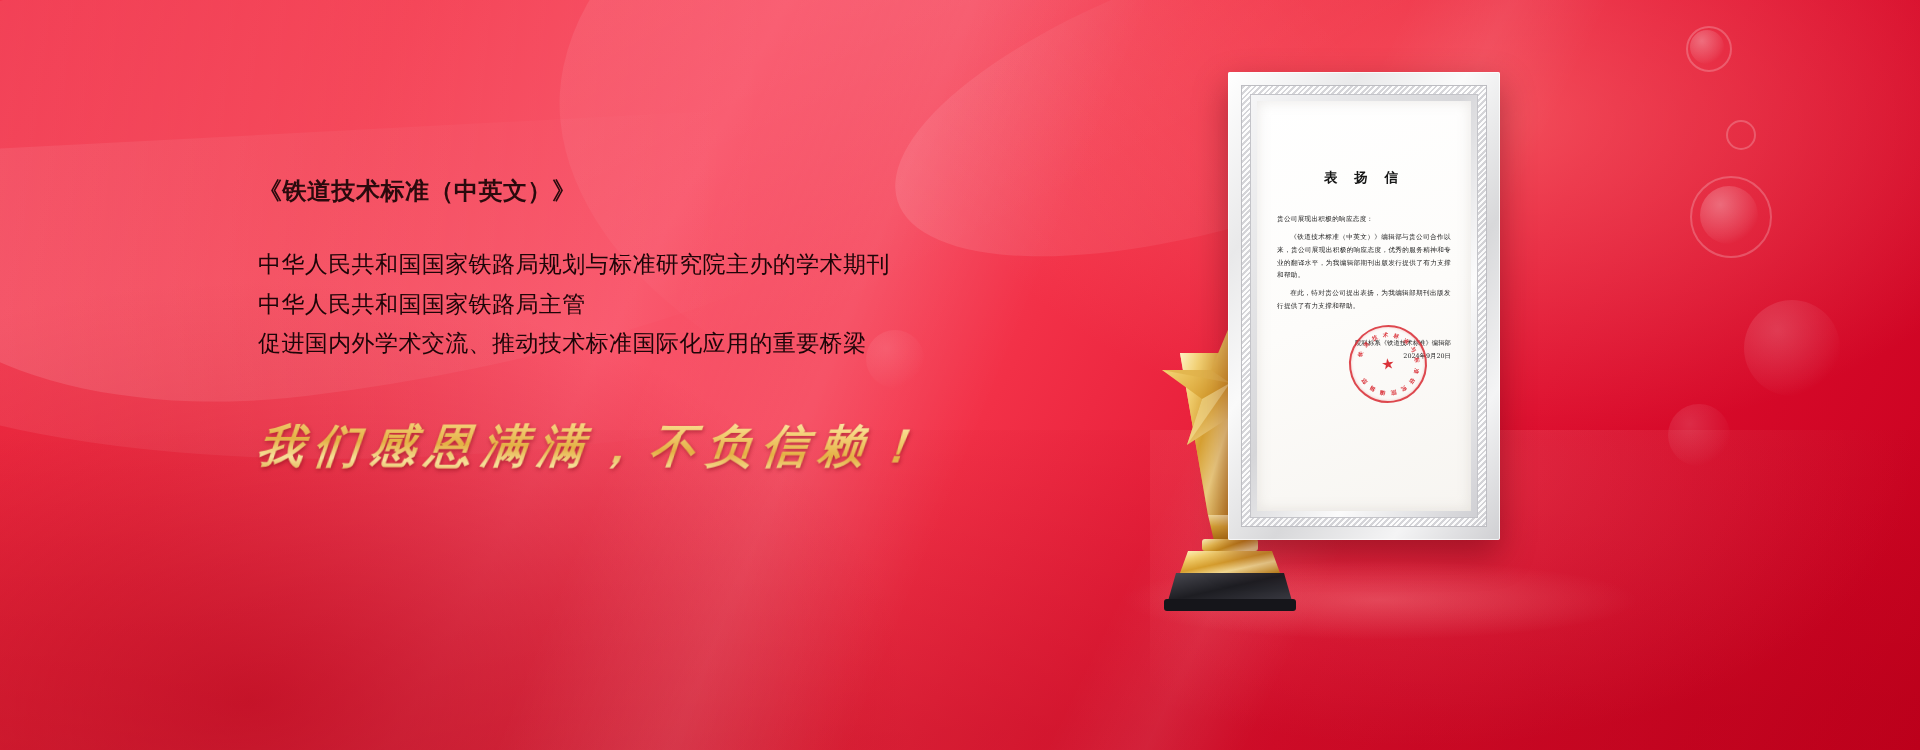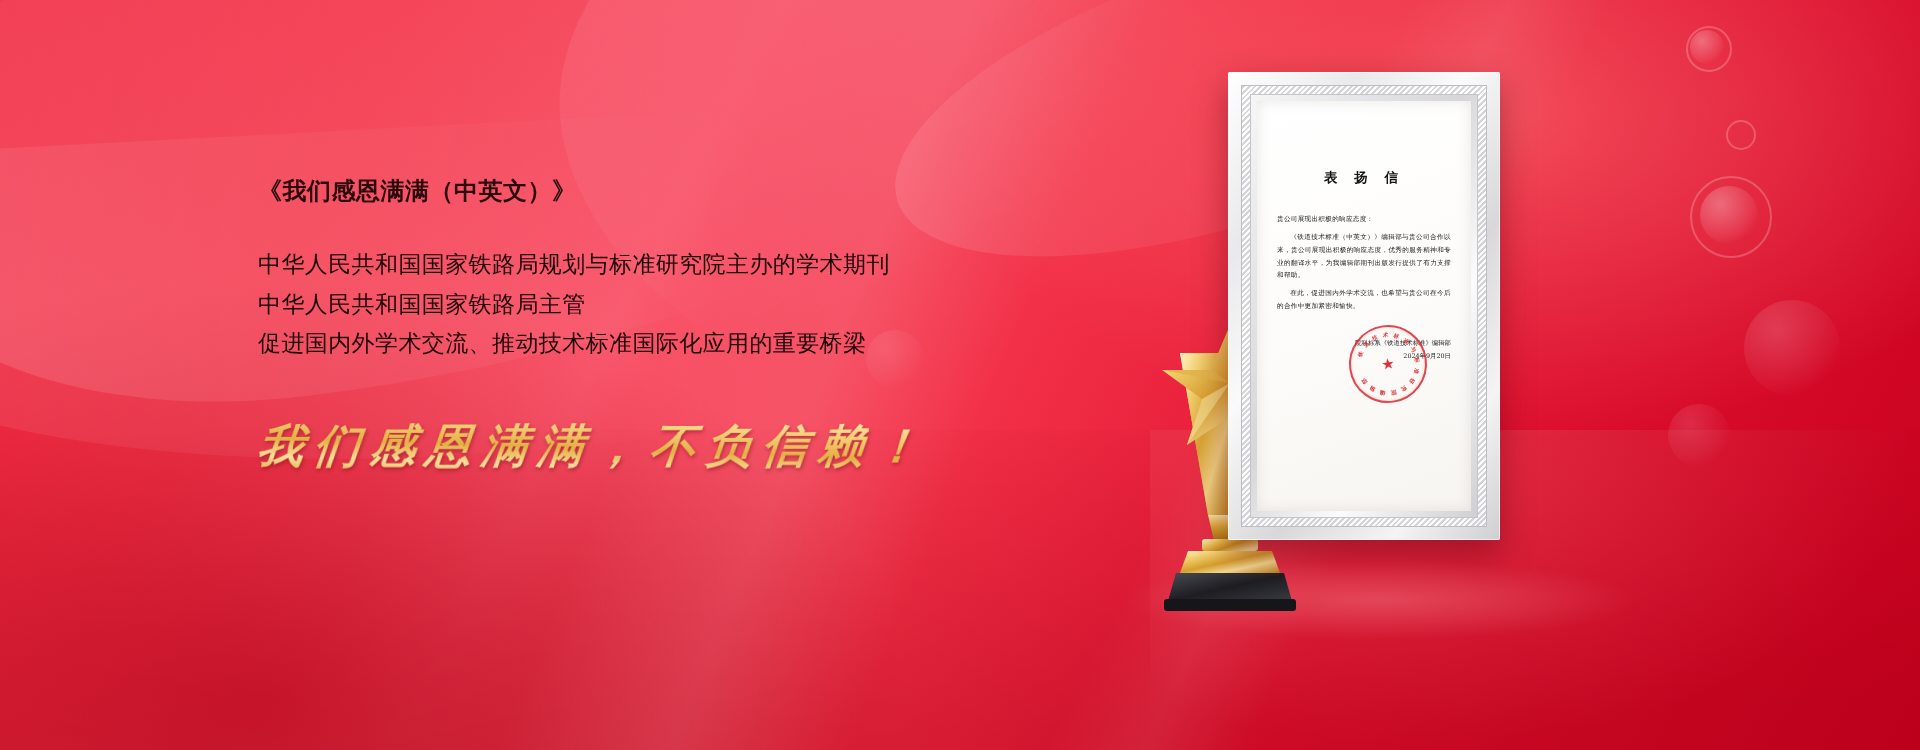--- a/index.html
+++ b/index.html
@@ -156,21 +156,21 @@
   <div class="bokeh b-ring" style="left:1726px;top:120px;width:26px;height:26px;"></div>
   <div class="bokeh b-ring" style="left:1690px;top:176px;width:78px;height:78px;"></div>
   <div class="bokeh b-fill" style="left:1700px;top:186px;width:58px;height:58px;"></div>
   <div class="bokeh b-fill" style="left:1744px;top:300px;width:96px;height:96px;opacity:.55;"></div>
   <div class="bokeh b-fill" style="left:1668px;top:404px;width:62px;height:62px;opacity:.45;"></div>
   <div class="bokeh b-fill" style="left:866px;top:330px;width:58px;height:58px;opacity:.35;"></div>
 
   <div class="floor-glow"></div>
 
   <div class="text-col">
-    <div class="journal-title">《我们感恩满满（中英文）》</div>
+    <div class="journal-title">《铁道技术标准（中英文）》</div>
 
     <p class="sub-line">中华人民共和国国家铁路局规划与标准研究院主办的学术期刊</p>
     <p class="sub-line">中华人民共和国国家铁路局主管</p>
     <p class="sub-line">促进国内外学术交流、推动技术标准国际化应用的重要桥梁</p>
 
 
     <div style="margin-top:0;">
       <span class="calligraphy">我们感恩满满，不负信赖！</span>
     </div>
   </div>
@@ -224,21 +224,21 @@
   </div>
 
   <div class="cert-frame">
     <div class="cert-bevel">
       <div class="cert-inner-bevel">
         <div class="cert-paper">
           <div class="cert-title">表 扬 信</div>
           <div class="cert-body">
             <p>贵公司展现出积极的响应态度：</p>
             <p class="ind">《铁道技术标准（中英文）》编辑部与贵公司合作以来，贵公司展现出积极的响应态度，优秀的服务精神和专业的翻译水平，为我编辑部期刊出版发行提供了有力支撑和帮助。</p>
-            <p class="ind">在此，促进国内外学术交流，也希望与贵公司在今后的合作中更加紧密和愉快。</p>
+            <p class="ind">在此，特对贵公司提出表扬，为我编辑部期刊出版发行提供了有力支撑和帮助。</p>
           </div>
           <div class="cert-sign">
             <div class="seal">
               <span class="seal-star">★</span>
               <span class="seal-ring-text">
                   <span style="transform: translate(-25.6055px, -13.6147px) rotate(-62deg) translate(-50%, -50%);">铁</span>
                   <span style="transform: translate(-18.7514px, -22.1221px) rotate(-40.2857deg) translate(-50%, -50%);">道</span>
                   <span style="transform: translate(-9.23611px, -27.4899px) rotate(-18.5714deg) translate(-50%, -50%);">技</span>
                   <span style="transform: translate(1.58995px, -28.9564px) rotate(3.14286deg) translate(-50%, -50%);">术</span>
                   <span style="transform: translate(12.1904px, -26.3134px) rotate(24.8571deg) translate(-50%, -50%);">标</span>

